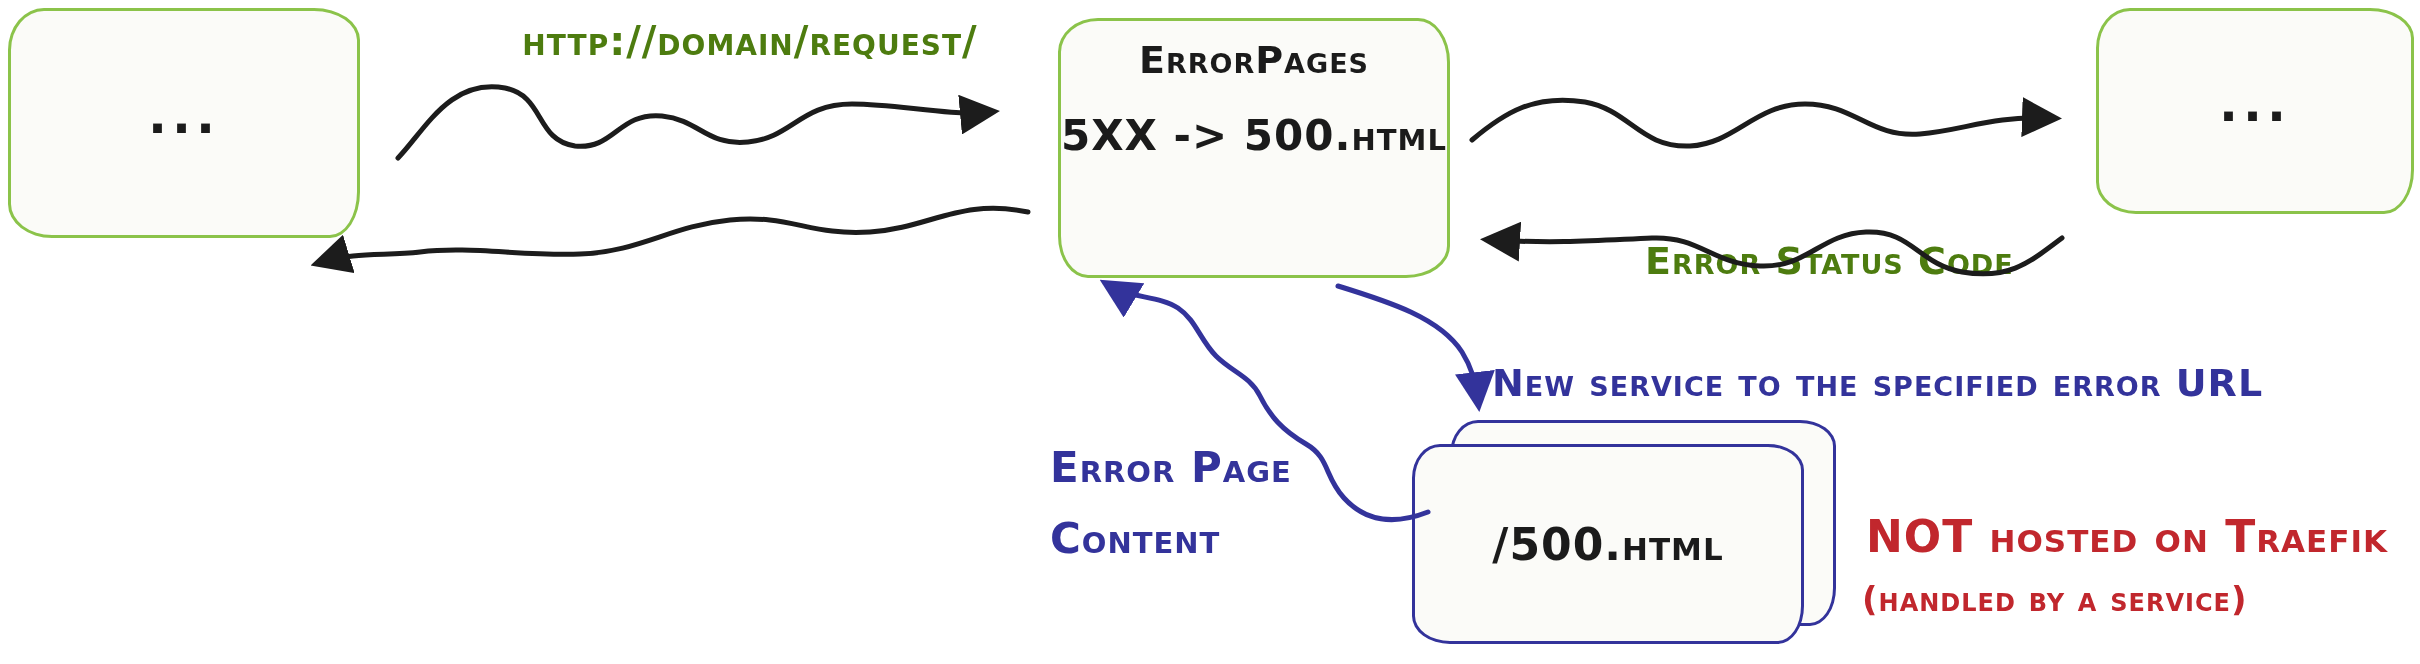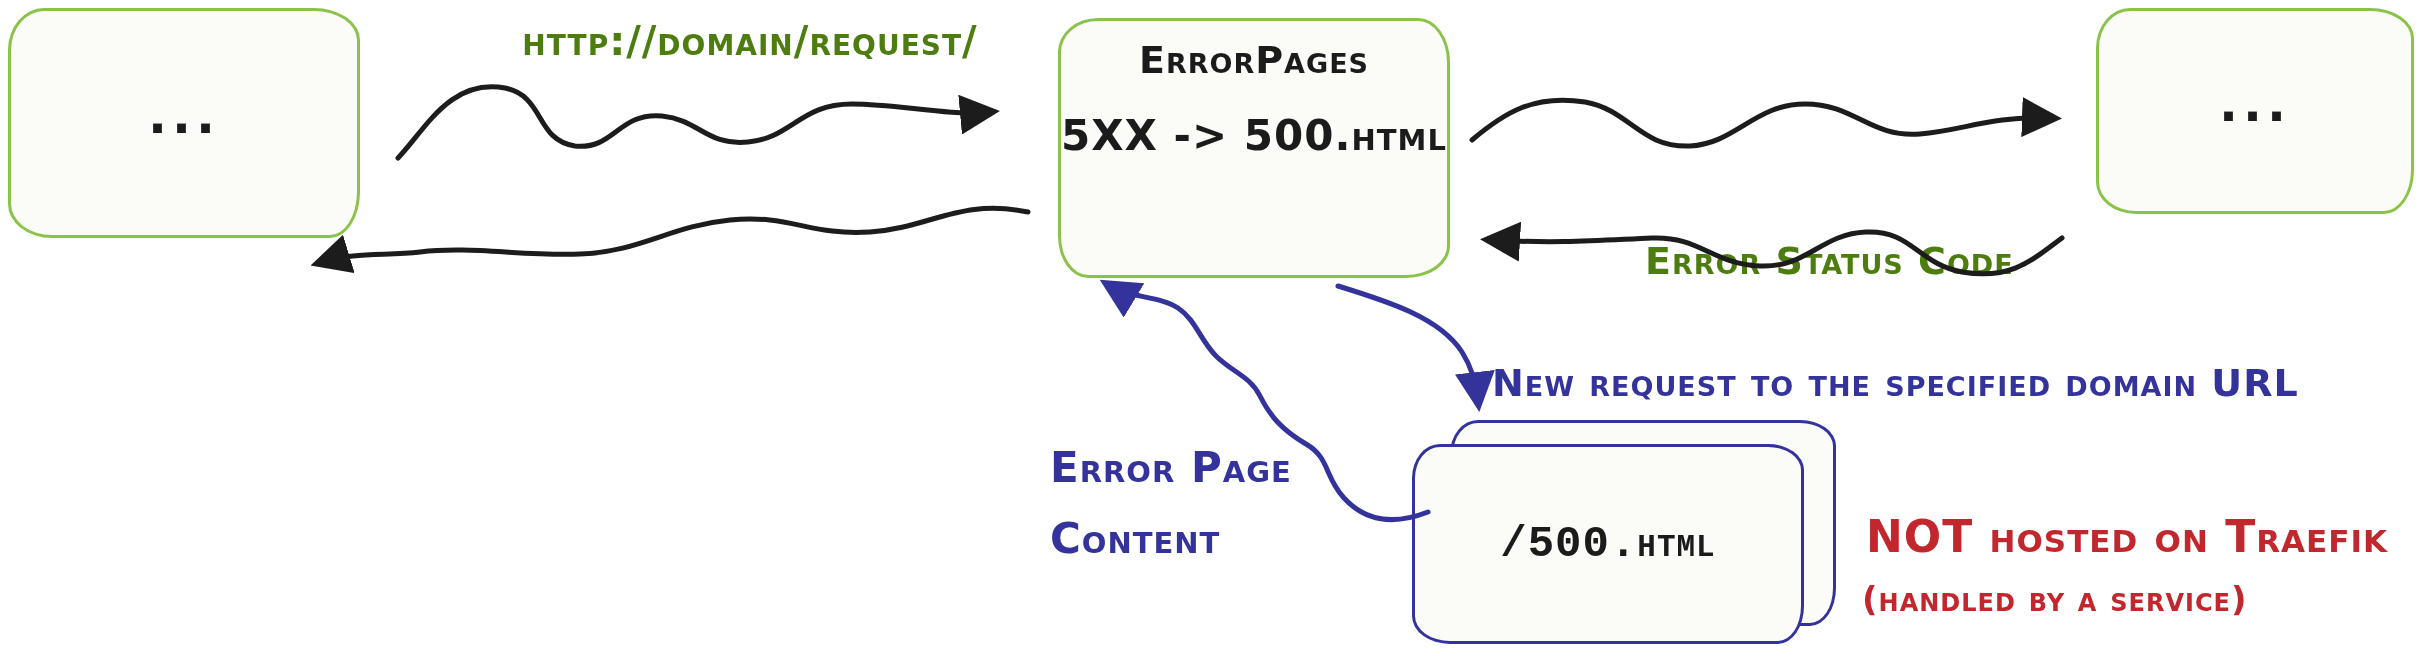--- a/index.html
+++ b/index.html
@@ -25,21 +25,20 @@
                  border-radius:34px 44px 30px 40px / 40px 30px 44px 32px; }
   .dots { font-size:50px; font-weight:bold; color:#1b1b1b; letter-spacing:5px; line-height:1; padding-bottom:14px; }
   .mw-title { font-size:38px; font-weight:bold; color:#1b1b1b; text-align:center; margin-top:20px; line-height:1; }
   .mw-rule  { font-size:42px; font-weight:bold; color:#1b1b1b; text-align:left; margin-top:36px; line-height:1; }
 
   .card {
     position:absolute; box-sizing:border-box;
     background:#fbfbf8;
     border:3px solid #33339b;
     border-radius:28px 36px 26px 38px / 34px 26px 38px 28px;
-    font-family:Liberation Mono, monospace;
   }
   .card-back  { left:1450px; top:420px; width:386px; height:206px; }
   .card-front { left:1412px; top:444px; width:392px; height:200px;
                 display:flex; align-items:center; justify-content:center; }
   .card-label { font-size:44px; font-weight:bold; color:#1b1b1b; }
 
   .lbl { position:absolute; font-weight:bold; color:#4d7c0f; white-space:nowrap; line-height:1.15; }
   .lbl-request-url { left:455px; top:18px; width:590px; text-align:center; font-size:40px; }
   .lbl-status      { left:1645px; top:240px; font-size:38px; }
   .lbl-new-request { left:1492px; top:362px; font-size:38px; }
@@ -69,21 +68,21 @@
     <span class="dots">...</span>
   </div>
 
   <div class="card card-back"></div>
   <div class="card card-front">
     <span class="card-label">/500.html</span>
   </div>
 
   <div class="lbl lbl-request-url">http://domain/request/</div>
   <div class="lbl lbl-status">Error Status Code</div>
-  <div class="lbl lbl-new-request blue">New request to the specified domain URL</div>
+  <div class="lbl lbl-new-request blue">New service to the specified error URL</div>
   <div class="lbl lbl-content blue">
     <span>Error Page</span><br>
     <span>Content</span>
   </div>
   <div class="lbl lbl-handled red">(handled by a service)</div>
   <div class="lbl lbl-not-hosted red">NOT hosted on Traefik</div>
 
   <svg class="arrow-layer" viewBox="0 0 2420 664">
     <defs>
       <marker id="ah-black" viewBox="0 0 10 10" refX="7" refY="5" markerWidth="8" markerHeight="8" orient="auto">

